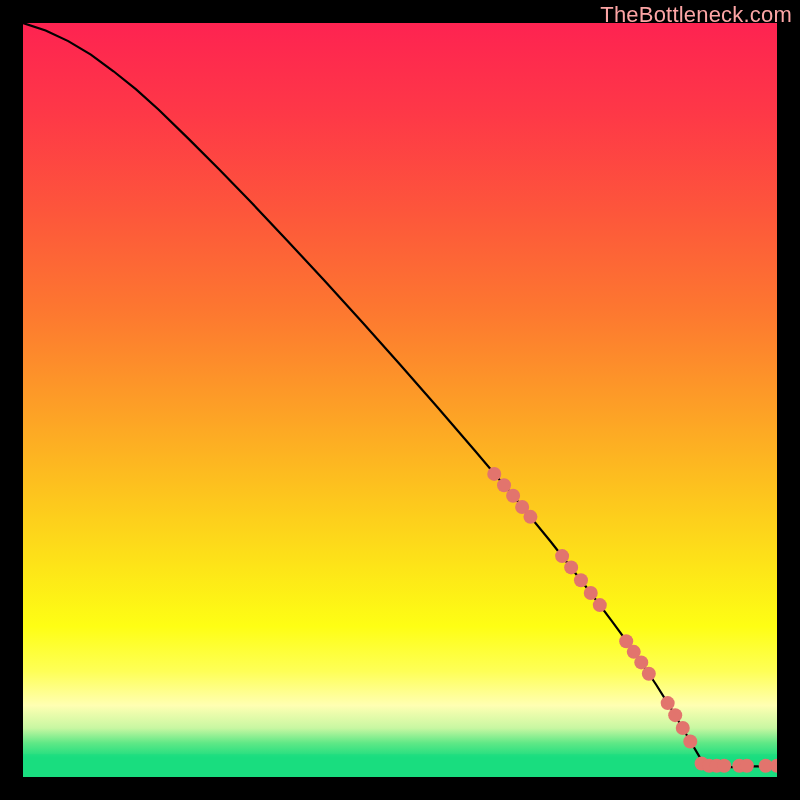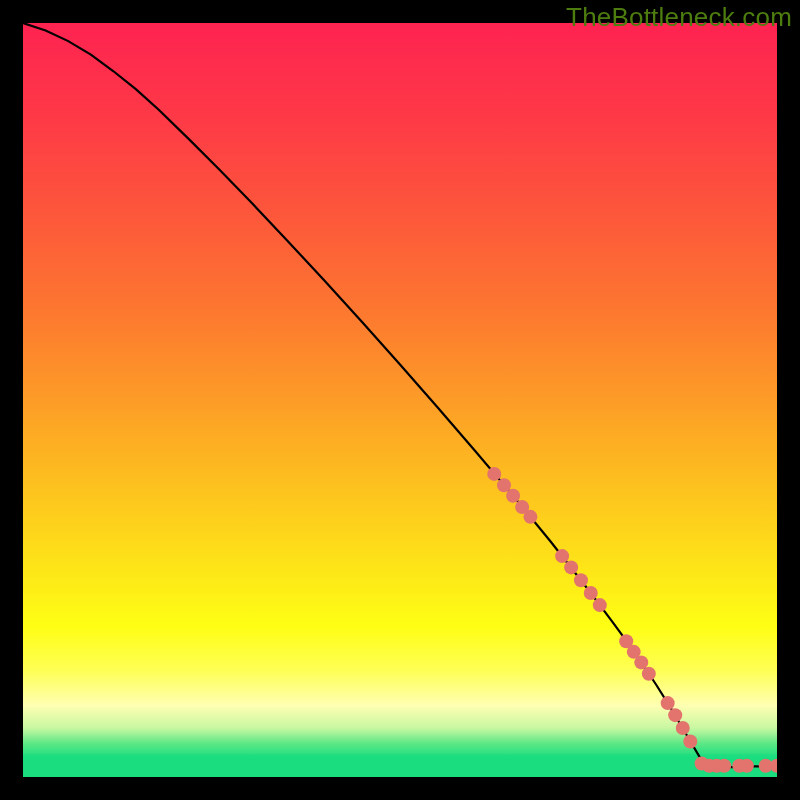--- a/index.html
+++ b/index.html
@@ -14,22 +14,22 @@
   .frame {
     position: relative;
     width: 800px;
     height: 800px;
     background: #000;
   }
   .watermark {
     position: absolute;
     top: 2px;
     right: 8px;
-    color: #4d7c0f;
-    font-size: 26px;
+    color: #fca5a5;
+    font-size: 22px;
     font-weight: 500;
     letter-spacing: 0.2px;
     z-index: 10;
   }
   .plot-wrap {
     position: absolute;
     left: 23px;
     top: 23px;
     width: 754px;
     height: 754px;

